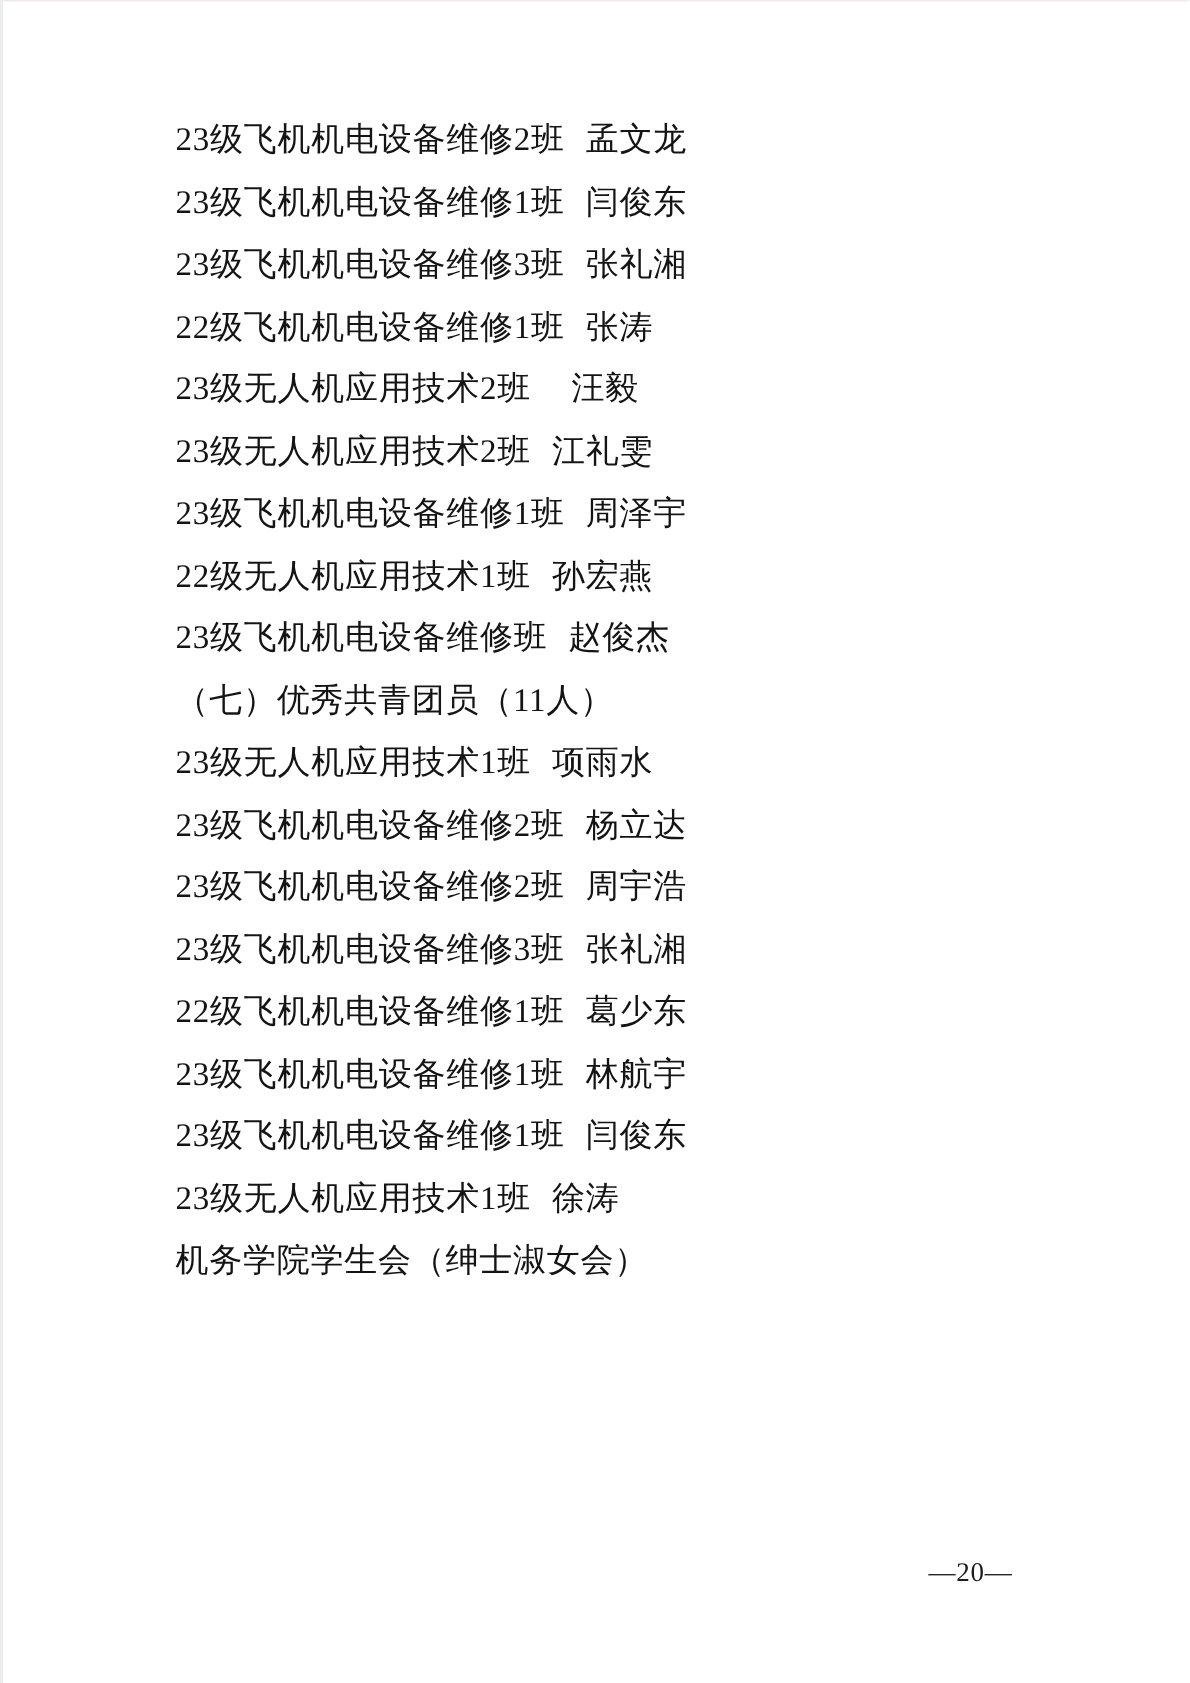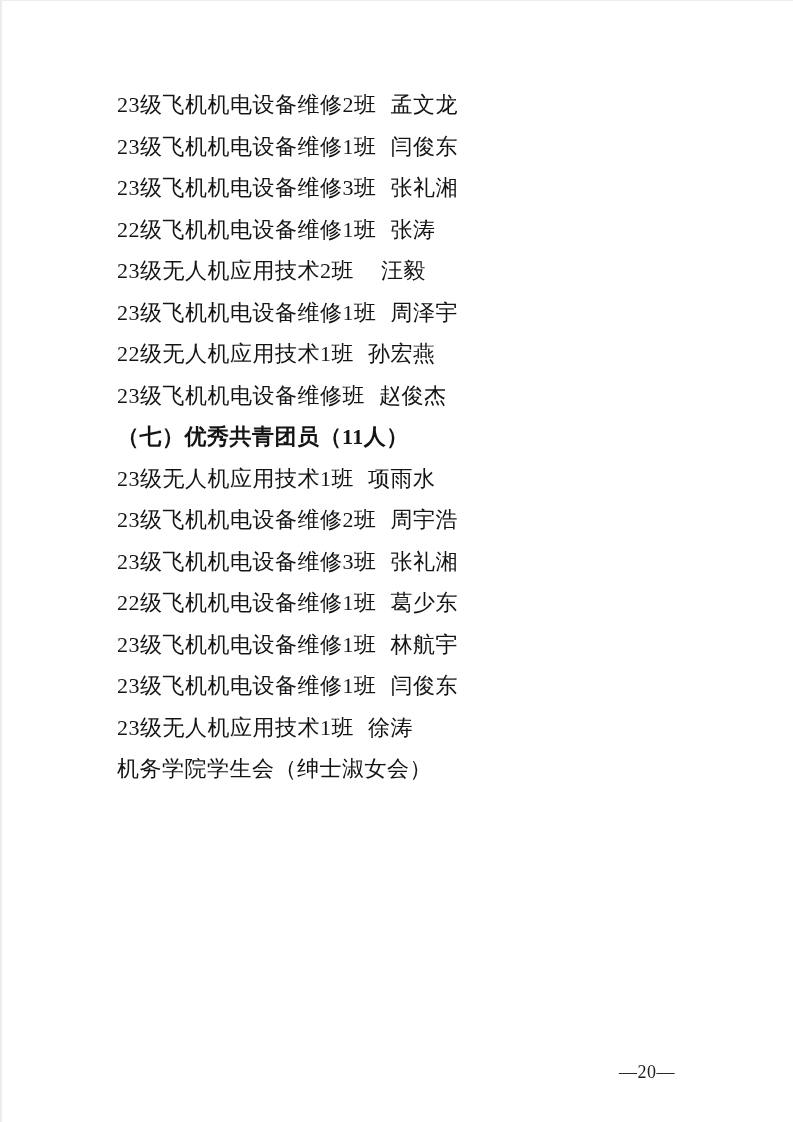--- a/index.html
+++ b/index.html
@@ -25,64 +25,66 @@
   }
   .edge-top {
     position: absolute;
     left: 0; top: 0;
     width: 100%; height: 1px;
     background: #f1eaea;
   }
   .doc-body {
     position: absolute;
     left: 117px;
-    top: 84px;
+    top: 72px;
     right: 60px;
   }
   .row {
     height: 41.5px;
     line-height: 41.5px;
     font-size: 22px;
     white-space: pre;
     letter-spacing: 0.5px;
   }
   .row.heading {
     
-    font-weight: 700;
+    font-weight: 400;
   }
   .student-name { margin-left: 14px; }
   .student-name.wide { margin-left: 27px; }
   .page-number {
     position: absolute;
-    top: 1062px;
+    top: 1038px;
     right: 118px;
     font-size: 18px;
     line-height: 20px;
     letter-spacing: 0.5px;
     color: #1c1c1c;
   }
 </style>
 </head>
 <body>
 
 <div class="page">
   <div class="edge-top"></div>
   <div class="edge-left"></div>
 
   <div class="doc-body">
       <div class="row entry"><span class="class-name">23级飞机机电设备维修2班</span><span class="student-name">孟文龙</span></div>
       <div class="row entry"><span class="class-name">23级飞机机电设备维修1班</span><span class="student-name">闫俊东</span></div>
       <div class="row entry"><span class="class-name">23级飞机机电设备维修3班</span><span class="student-name">张礼湘</span></div>
       <div class="row entry"><span class="class-name">22级飞机机电设备维修1班</span><span class="student-name">张涛</span></div>
       <div class="row entry"><span class="class-name">23级无人机应用技术2班</span><span class="student-name wide">汪毅</span></div>
+      <div class="row entry"><span class="class-name">23级无人机应用技术2班</span><span class="student-name">江礼雯</span></div>
       <div class="row entry"><span class="class-name">23级飞机机电设备维修1班</span><span class="student-name">周泽宇</span></div>
       <div class="row entry"><span class="class-name">22级无人机应用技术1班</span><span class="student-name">孙宏燕</span></div>
       <div class="row entry"><span class="class-name">23级飞机机电设备维修班</span><span class="student-name">赵俊杰</span></div>
       <div class="row heading">（七）优秀共青团员（11人）</div>
       <div class="row entry"><span class="class-name">23级无人机应用技术1班</span><span class="student-name">项雨水</span></div>
+      <div class="row entry"><span class="class-name">23级飞机机电设备维修2班</span><span class="student-name">杨立达</span></div>
       <div class="row entry"><span class="class-name">23级飞机机电设备维修2班</span><span class="student-name">周宇浩</span></div>
       <div class="row entry"><span class="class-name">23级飞机机电设备维修3班</span><span class="student-name">张礼湘</span></div>
       <div class="row entry"><span class="class-name">22级飞机机电设备维修1班</span><span class="student-name">葛少东</span></div>
       <div class="row entry"><span class="class-name">23级飞机机电设备维修1班</span><span class="student-name">林航宇</span></div>
       <div class="row entry"><span class="class-name">23级飞机机电设备维修1班</span><span class="student-name">闫俊东</span></div>
       <div class="row entry"><span class="class-name">23级无人机应用技术1班</span><span class="student-name">徐涛</span></div>
       <div class="row plain">机务学院学生会（绅士淑女会）</div>
     </div>
 
   <div class="page-number">—20—</div>

